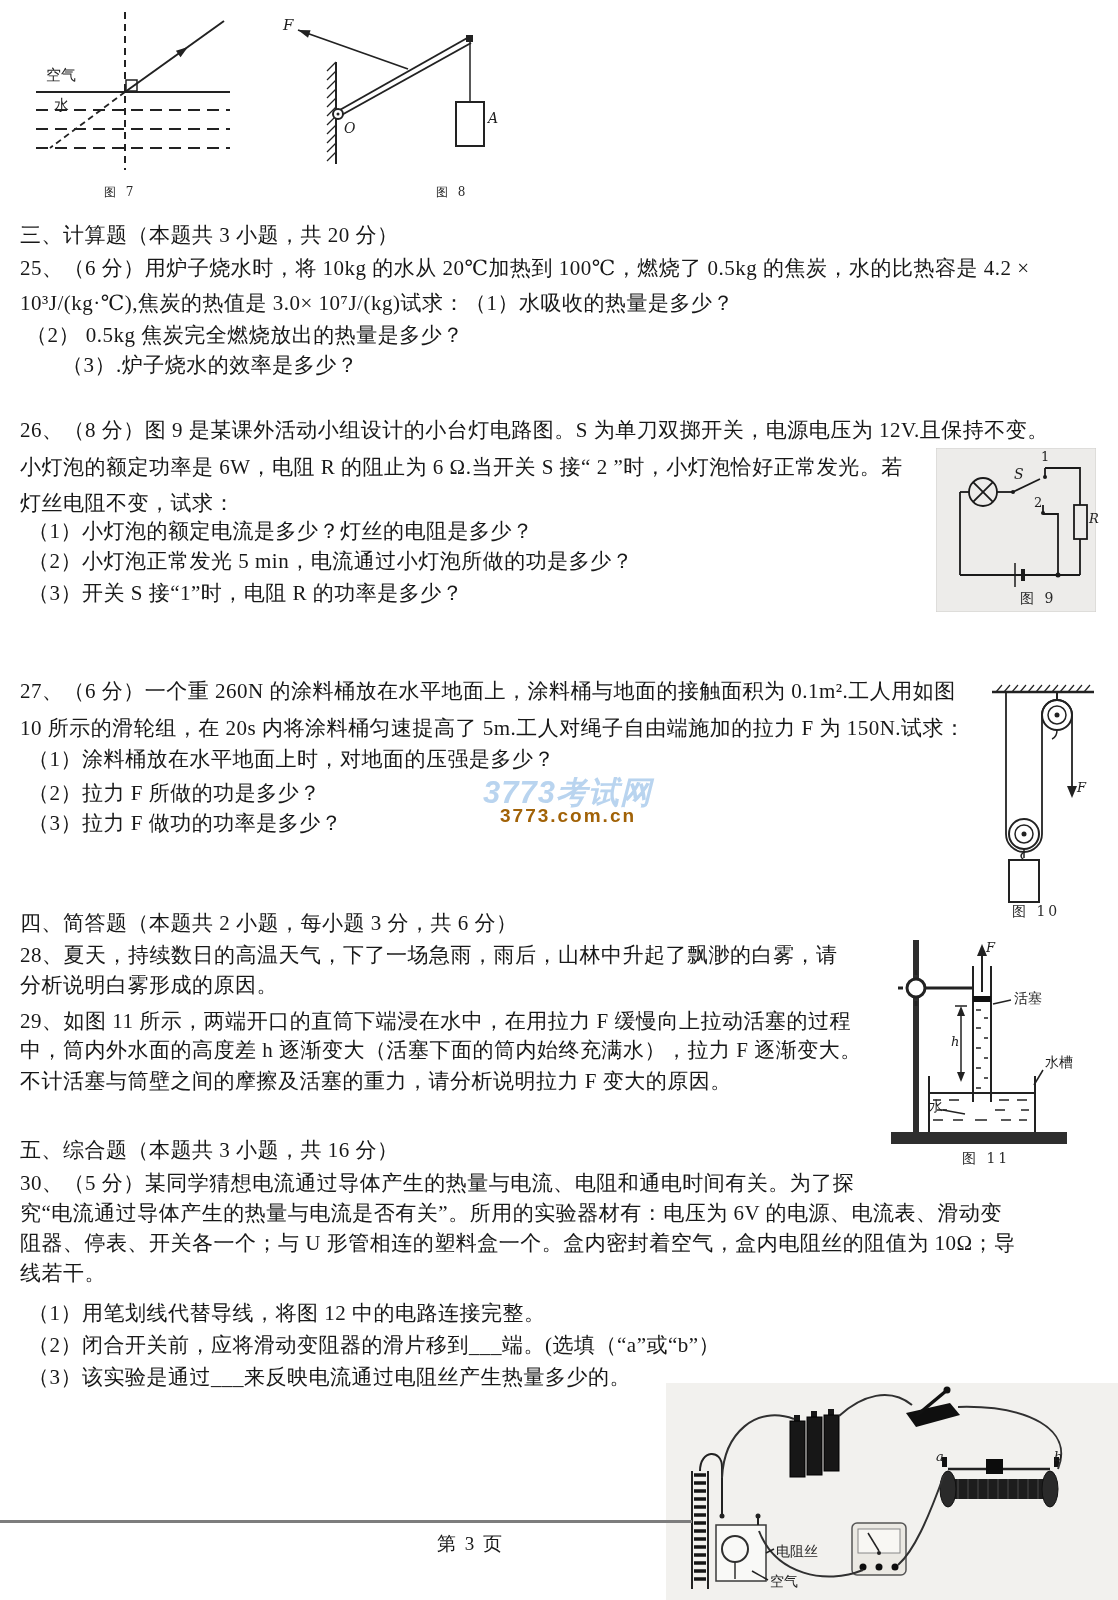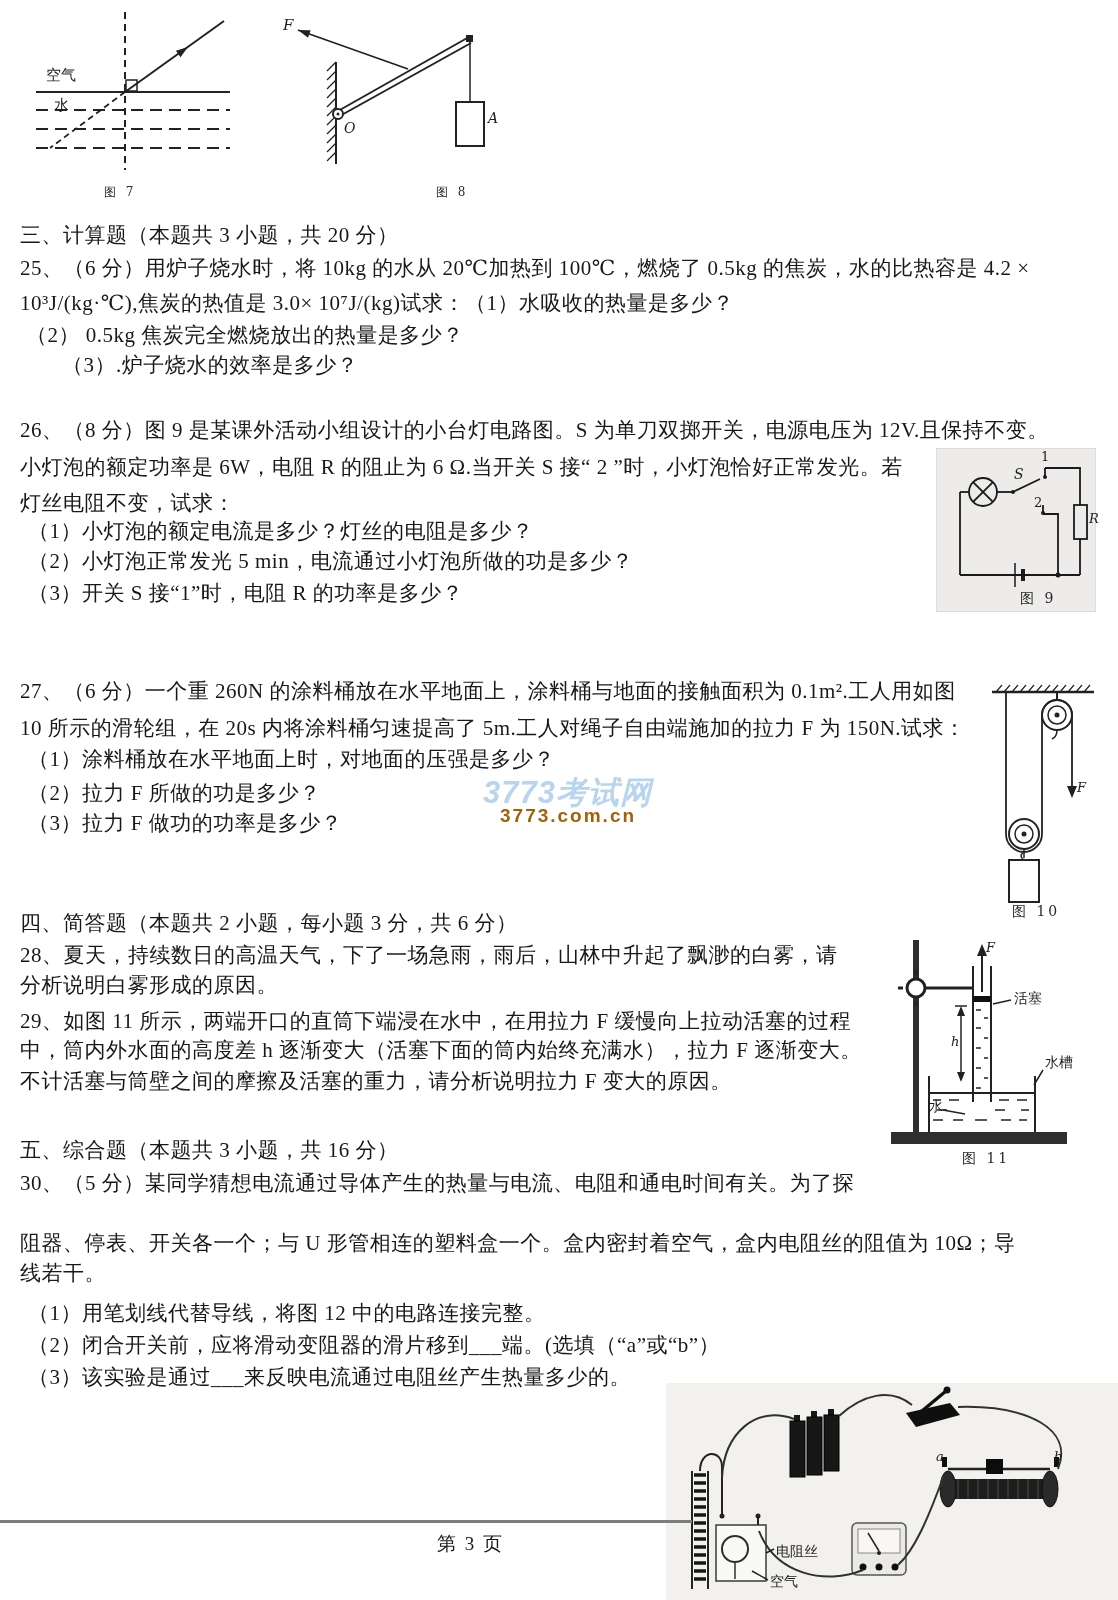--- a/index.html
+++ b/index.html
@@ -89,20 +89,21 @@
 
   <div class="ln" style="left:20px;top:910px">四、简答题（本题共 2 小题，每小题 3 分，共 6 分）</div>
   <div class="ln" style="left:20px;top:942px">28、夏天，持续数日的高温天气，下了一场急雨，雨后，山林中升起了飘渺的白雾，请</div>
   <div class="ln" style="left:20px;top:972px">分析说明白雾形成的原因。</div>
   <div class="ln" style="left:20px;top:1008px">29、如图 11 所示，两端开口的直筒下端浸在水中，在用拉力 F 缓慢向上拉动活塞的过程</div>
   <div class="ln" style="left:20px;top:1037px">中，筒内外水面的高度差 h 逐渐变大（活塞下面的筒内始终充满水），拉力 F 逐渐变大。</div>
   <div class="ln" style="left:20px;top:1068px">不计活塞与筒壁之间的摩擦及活塞的重力，请分析说明拉力 F 变大的原因。</div>
 
   <div class="ln" style="left:20px;top:1137px">五、综合题（本题共 3 小题，共 16 分）</div>
   <div class="ln" style="left:20px;top:1170px">30、（5 分）某同学猜想电流通过导体产生的热量与电流、电阻和通电时间有关。为了探</div>
+  <div class="ln" style="left:20px;top:1200px">究“电流通过导体产生的热量与电流是否有关”。所用的实验器材有：电压为 6V 的电源、电流表、滑动变</div>
   <div class="ln" style="left:20px;top:1230px">阻器、停表、开关各一个；与 U 形管相连的塑料盒一个。盒内密封着空气，盒内电阻丝的阻值为 10Ω；导</div>
   <div class="ln" style="left:20px;top:1260px">线若干。</div>
   <div class="ln" style="left:28px;top:1300px">（1）用笔划线代替导线，将图 12 中的电路连接完整。</div>
   <div class="ln" style="left:28px;top:1332px">（2）闭合开关前，应将滑动变阻器的滑片移到___端。(选填（“a”或“b”）</div>
   <div class="ln" style="left:28px;top:1364px">（3）该实验是通过___来反映电流通过电阻丝产生热量多少的。</div>
 
   <div class="wm1">3773考试网</div>
   <div class="wm2">3773.com.cn</div>
 
   <svg style="left:936px;top:448px;" width="160" height="164" viewBox="0 0 160 164">

